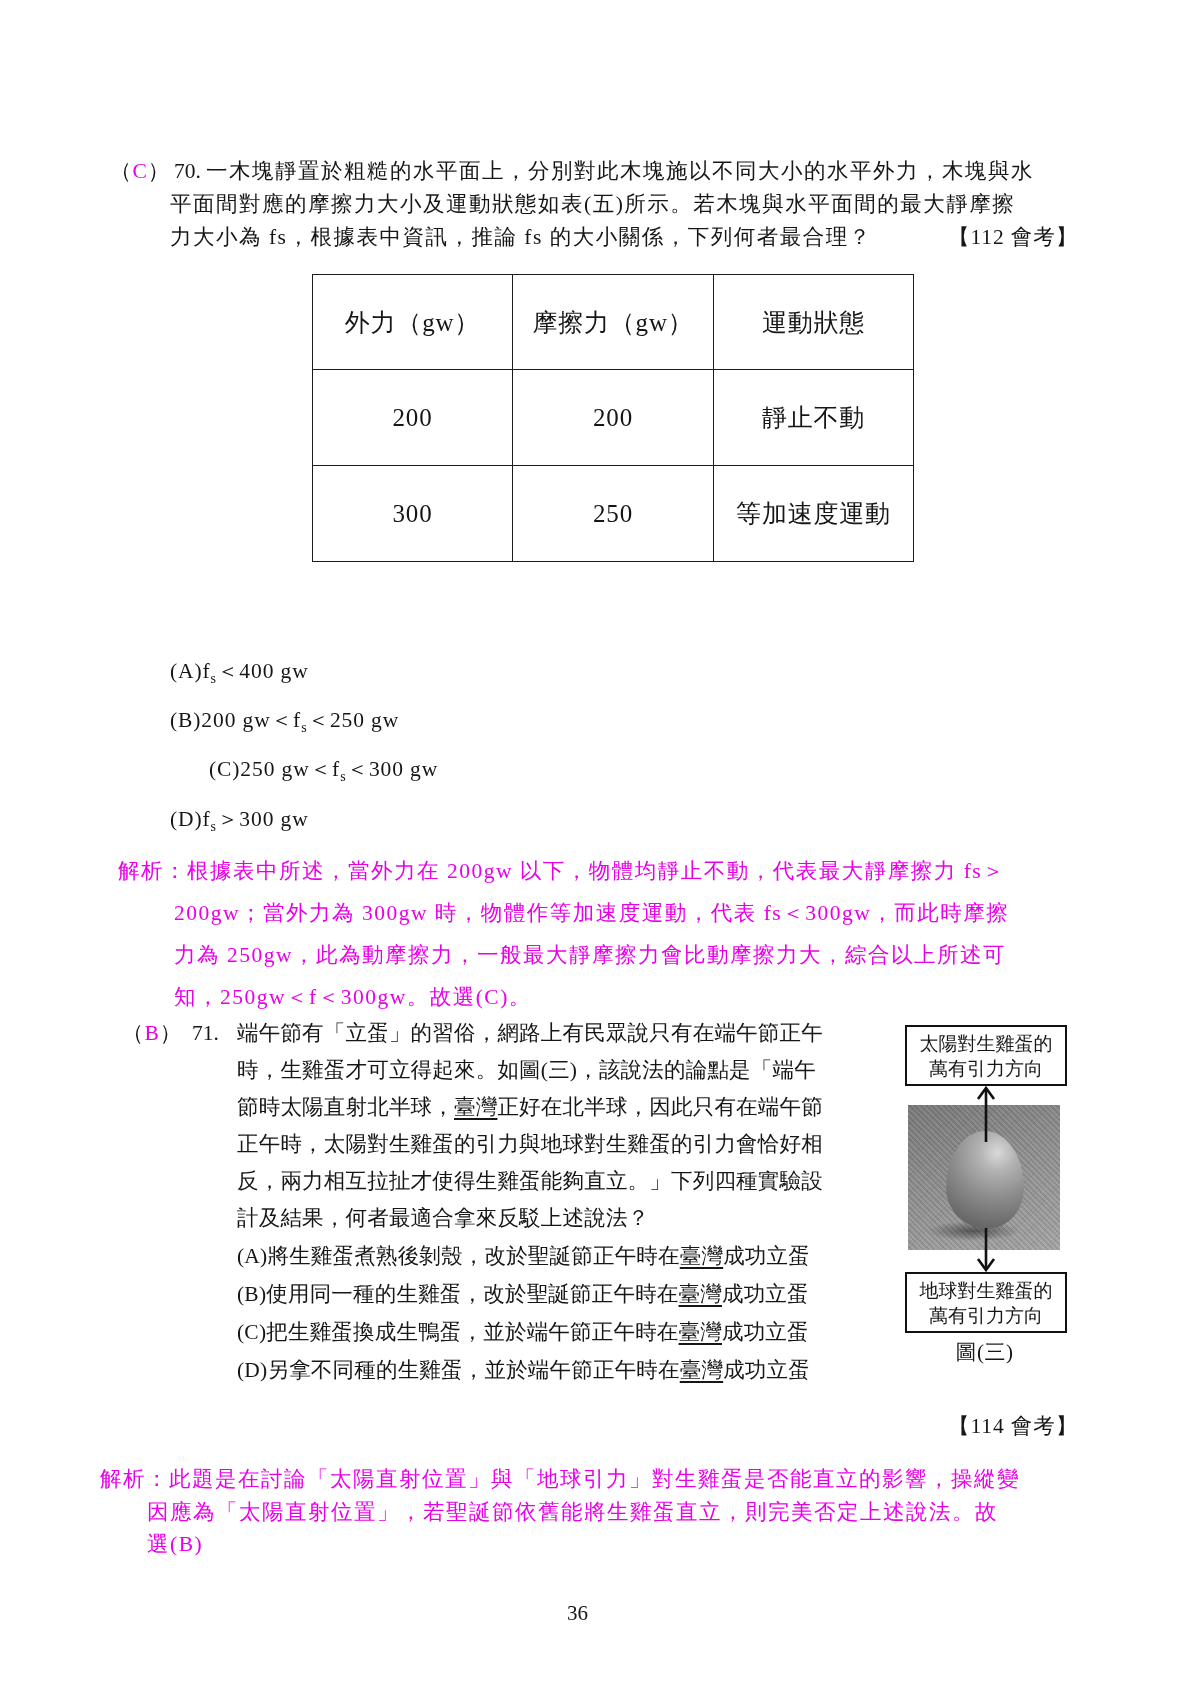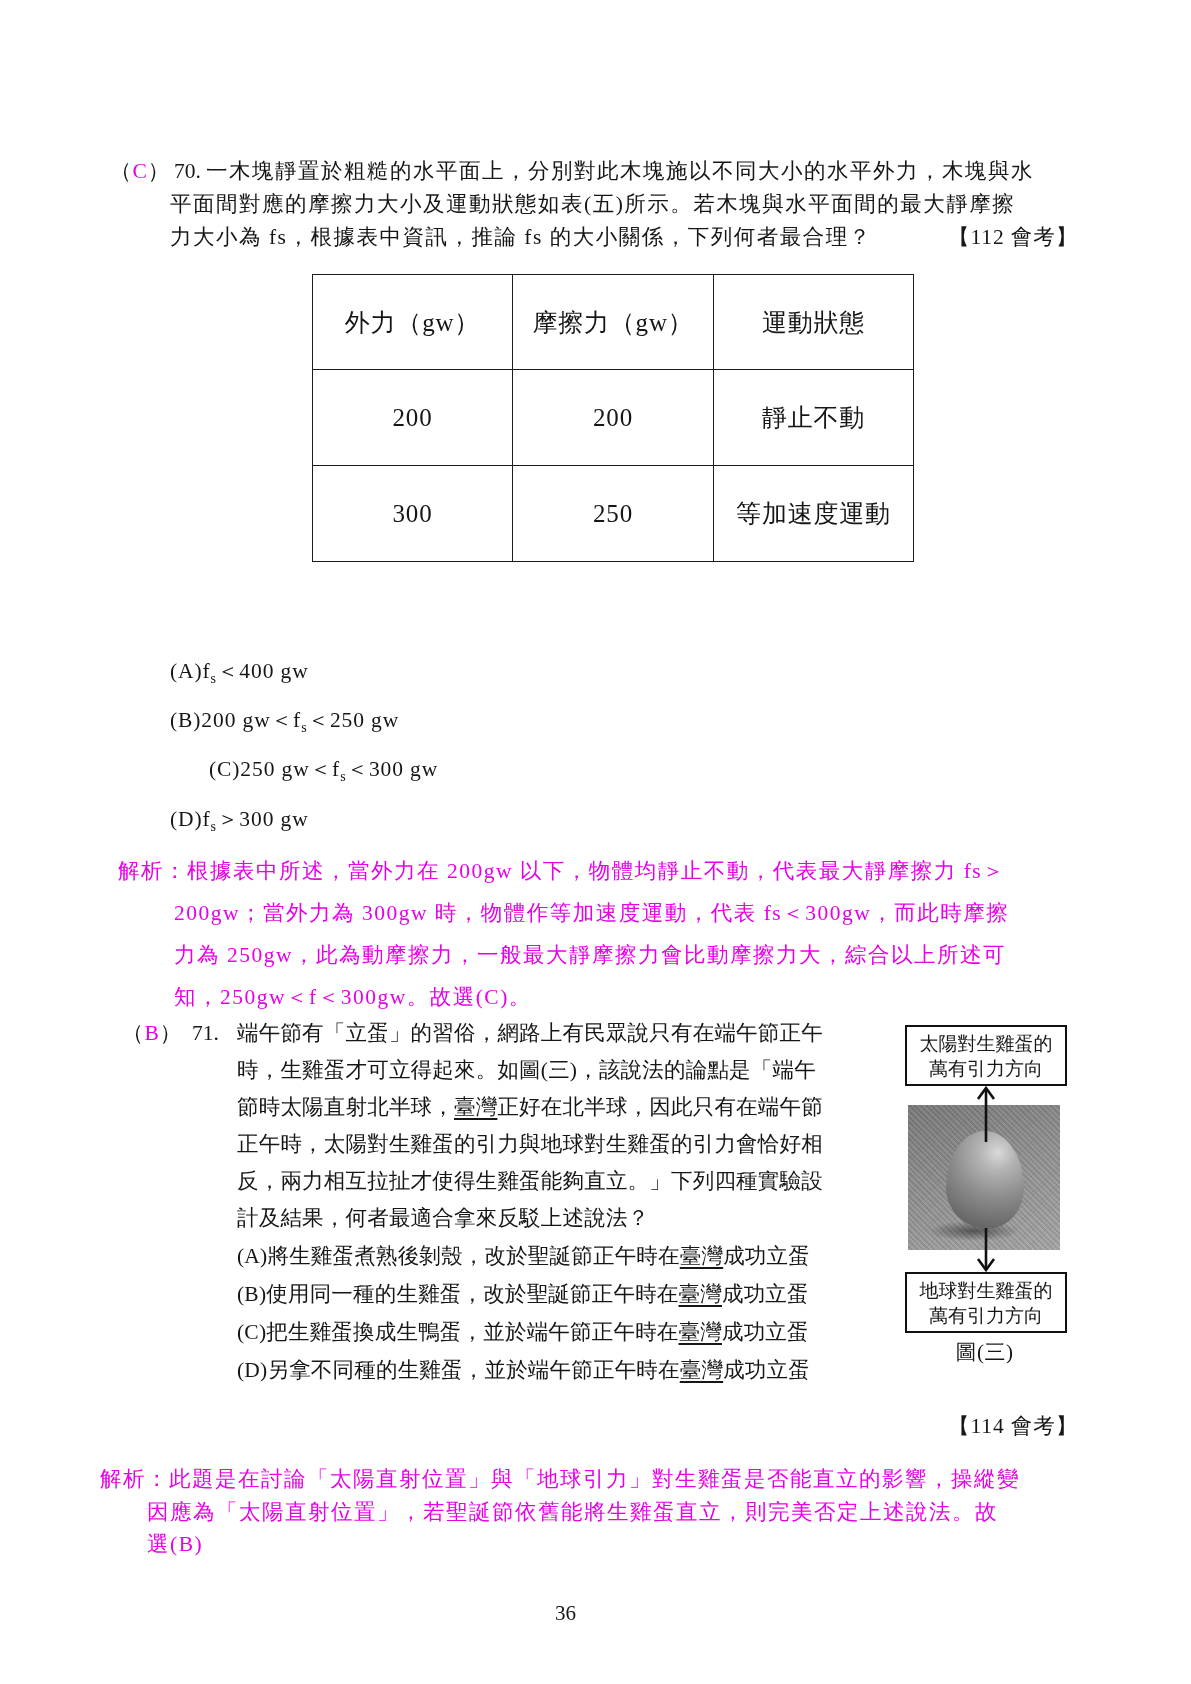--- a/index.html
+++ b/index.html
@@ -33,21 +33,21 @@
       linear-gradient(160deg,#7c7c7c 0%, #8f8f8f 40%, #a9a9a9 100%);
     overflow:hidden;}
   .egg-shadow{position:absolute;left:18px;top:116px;width:95px;height:20px;border-radius:50%;
     background:radial-gradient(ellipse,rgba(0,0,0,.45) 0%,rgba(0,0,0,0) 70%);}
   .egg{position:absolute;left:38px;top:26px;width:78px;height:98px;
     border-radius:50% 50% 47% 53% / 58% 58% 42% 42%;
     background:radial-gradient(circle at 66% 22%, #d9d9d9 0%, #b3b3b3 20%, #8d8d8d 48%, #696969 80%, #575757 100%);}
   .fig-arrow{position:absolute;z-index:5;}
   .caption{position:absolute;left:905px;top:1338px;width:159px;text-align:center;
     font-size:21px;letter-spacing:0.5px;}
-  .pagenum{position:absolute;left:0;top:1601px;width:1131px;text-align:center;font-size:21px;}
+  .pagenum{position:absolute;left:12px;top:1601px;width:1131px;text-align:center;font-size:21px;}
 </style>
 </head>
 <body>
 
 <div class="abs t sp-mid" style="left:110px;top:158px;"><span>（</span><span class="mag">C</span><span>）</span></div>
 <div class="abs t" style="left:174px;top:158px;">70.</div>
 <div class="abs t sp-wide" style="left:206px;top:158px;">一木塊靜置於粗糙的水平面上，分別對此木塊施以不同大小的水平外力，木塊與水</div>
 <div class="abs t sp-wide" style="left:170px;top:191px;">平面間對應的摩擦力大小及運動狀態如表(五)所示。若木塊與水平面間的最大靜摩擦</div>
 <div class="abs t sp-wide" style="left:170px;top:224px;">力大小為 fs，根據表中資訊，推論 fs 的大小關係，下列何者最合理？</div>
 <div class="abs t sp-mid" style="left:948px;top:224px;">【112 會考】</div>

